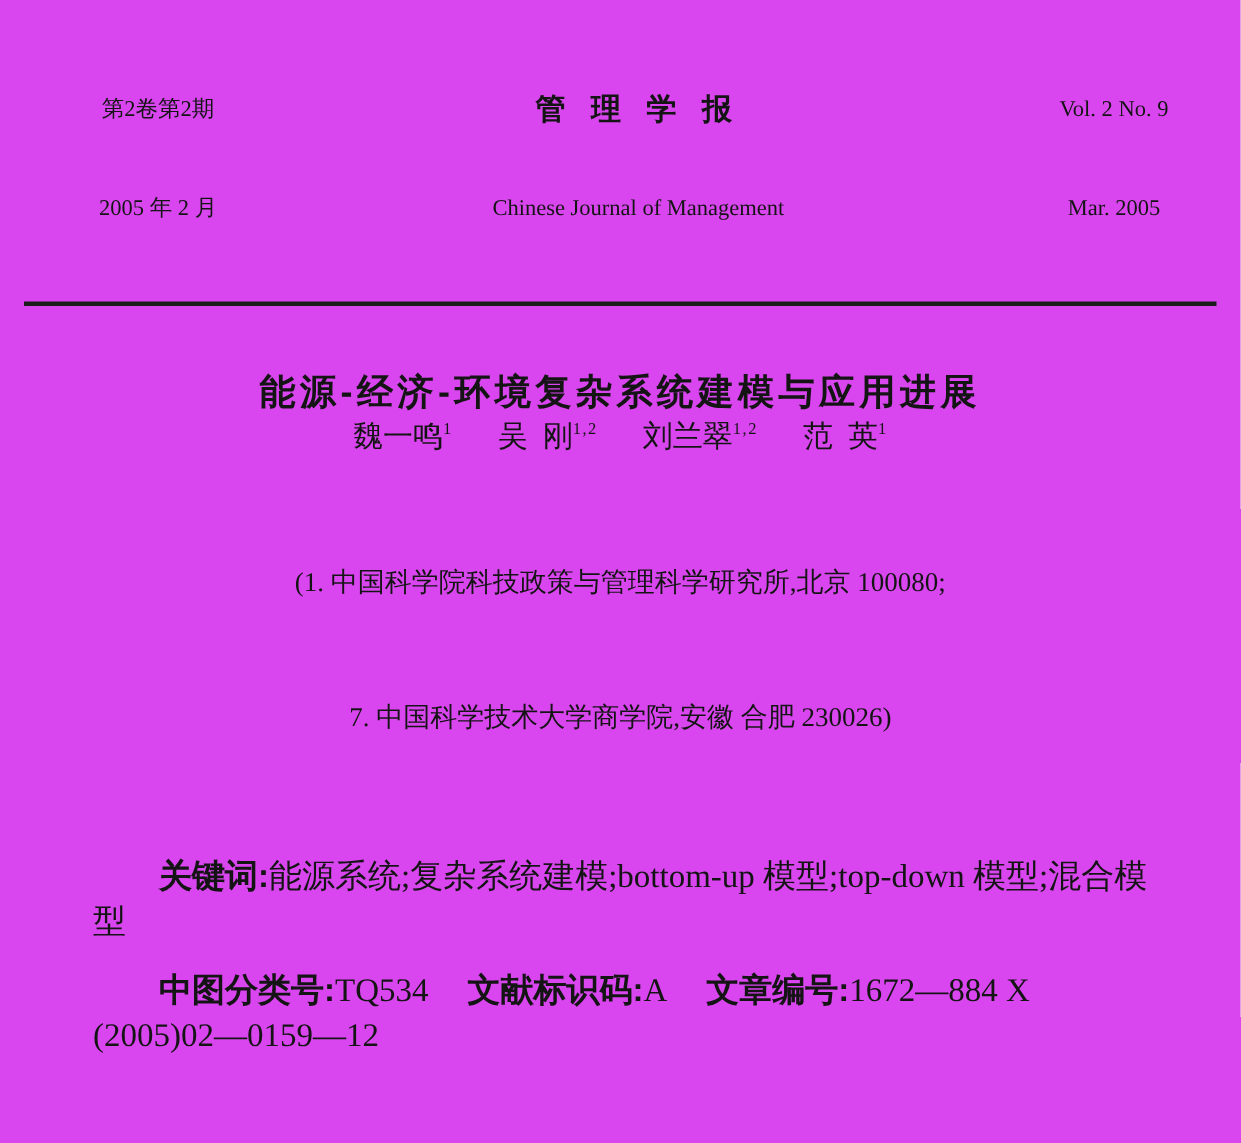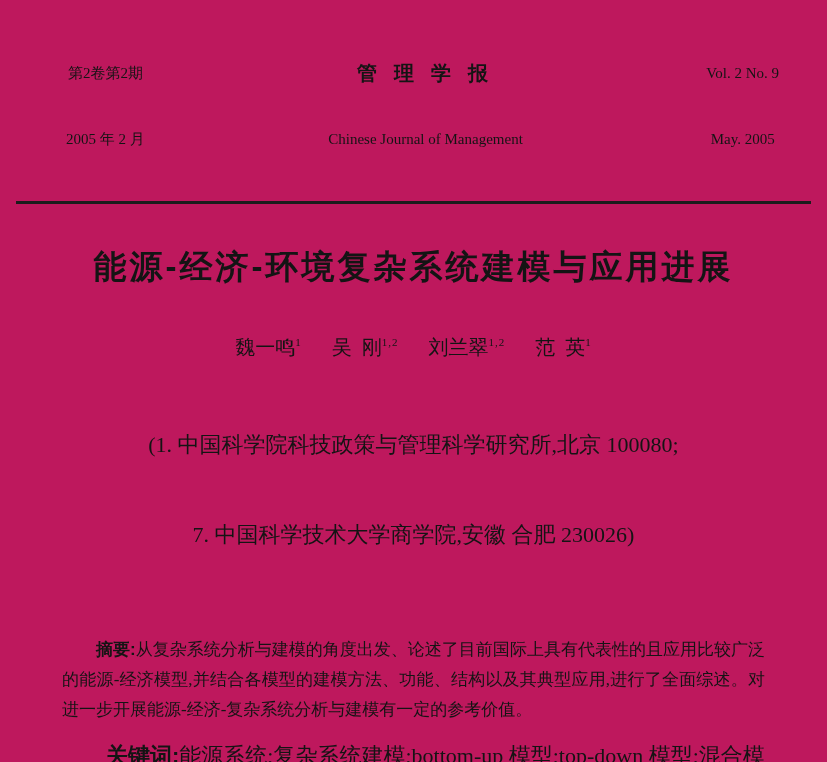--- a/index.html
+++ b/index.html
@@ -5,21 +5,21 @@
   html, body {
     margin: 0;
     padding: 0;
     background: #e8e8e8;
   }
   .page {
     position: relative;
     width: 827px;
     height: 762px;
     margin: 0 auto;
-    background: #be185d;
+    background: #d946ef;
     color: #141414;
     font-family: "Liberation Serif", serif;
     overflow: hidden;
     box-sizing: border-box;
   }
   
   .journal-header {
     display: flex;
     justify-content: space-between;
     align-items: flex-end;
@@ -38,40 +38,39 @@
     margin: 7px 16px 0 16px;
     border: 0;
     border-top: 3px solid #1c1c1c;
   }
   
   .paper-title-cn {
     margin-top: 41px;
     text-align: center;
     font-family: "Liberation Sans", sans-serif;
     font-weight: bold;
-    font-size: 33px;
+    font-size: 24px;
     letter-spacing: 3px;
     white-space: pre-wrap;
   }
   .author-list-cn {
-    margin-top: 44px;
     display: flex;
     justify-content: center;
     gap: 30px;
     font-size: 20px;
   }
   .author-list-cn .author { white-space: pre-wrap; }
   .author-list-cn sup, .author-list-en sup {
     font-size: 11px;
     vertical-align: super;
     letter-spacing: 1px;
   }
   .affiliation-cn {
     text-align: center;
-    font-size: 22px;
+    font-size: 18px;
     line-height: 30px;
     margin-top: 9px;
     white-space: pre-wrap;
   }
   .affiliation-cn div { margin-top: 0; }
   
   .abstract-cn {
     margin: 25px 62px 0 62px;
     font-size: 17px;
     line-height: 30px;
@@ -101,38 +100,37 @@
     <div class="block cjk">
       <div>第2卷第2期</div>
       <div>2005 年 2 月</div>
     </div>
     <div class="block">
       <div class="journal-name-cn">管 理 学 报</div>
       <div>Chinese Journal of Management</div>
     </div>
     <div class="block">
       <div>Vol. 2 No. 9</div>
-      <div>May. 2005</div>
+      <div>Mar. 2005</div>
     </div>
   </div>
   <hr class="header-rule">
 
   <div class="paper-title-cn">能源-经济-环境复杂系统建模与应用进展</div>
 
   <div class="author-list-cn">
     <span class="author"><span>魏一鸣</span><sup>1</sup></span>
     <span class="author"><span>吴  刚</span><sup>1,2</sup></span>
     <span class="author"><span>刘兰翠</span><sup>1,2</sup></span>
     <span class="author"><span>范  英</span><sup>1</sup></span>
   </div>
 
   <div class="affiliation-cn">
     <div>(1. 中国科学院科技政策与管理科学研究所,北京 100080;</div>
     <div>7. 中国科学技术大学商学院,安徽 合肥 230026)</div>
   </div>
 
-  <p class="abstract-cn"><span class="label-cn">摘要:</span><span>从复杂系统分析与建模的角度出发、论述了目前国际上具有代表性的且应用比较广泛的能源-经济模型,并结合各模型的建模方法、功能、结构以及其典型应用,进行了全面综述。对进一步开展能源-经济-复杂系统分析与建模有一定的参考价值。</span></p>
 
   <div class="keywords-cn"><span class="label-cn">关键词:</span><span>能源系统;复杂系统建模;bottom-up 模型;top-down 模型;混合模型</span></div>
 
   <div class="classification-line"><span class="seg"><span class="label-cn">中图分类号:</span><span>TQ534</span></span><span class="seg"><span class="label-cn">文献标识码:</span><span>A</span></span><span class="seg"><span class="label-cn">文章编号:</span><span>1672—884 X (2005)02—0159—12</span></span></div>
 
 </div>
 
 </body></html>

